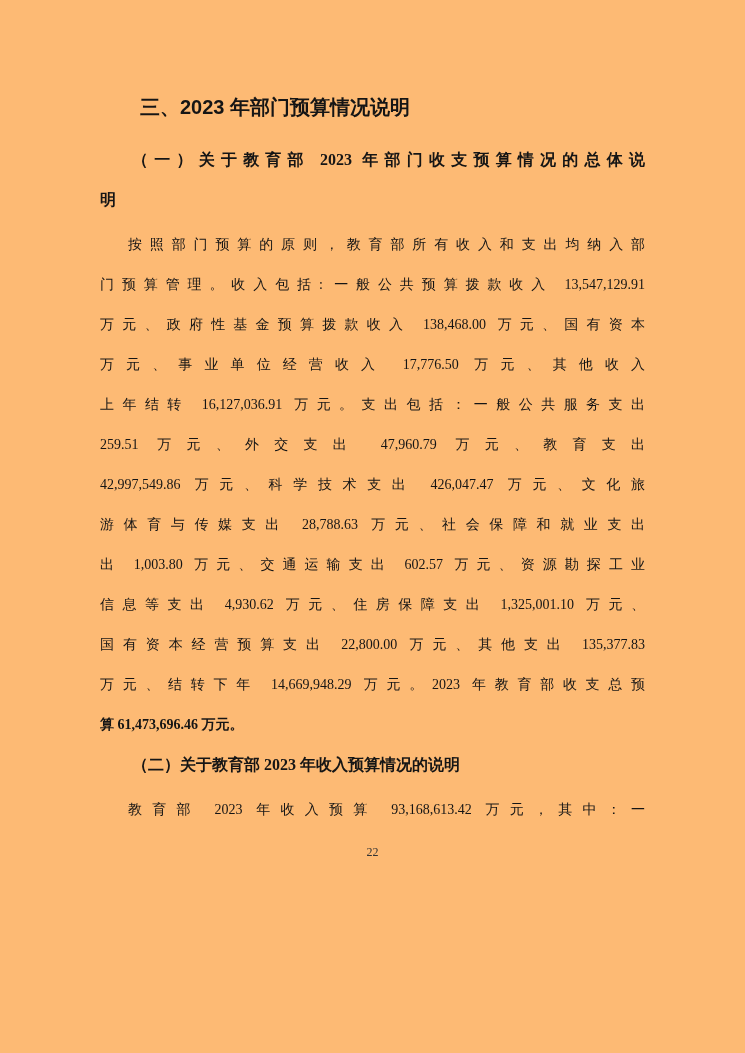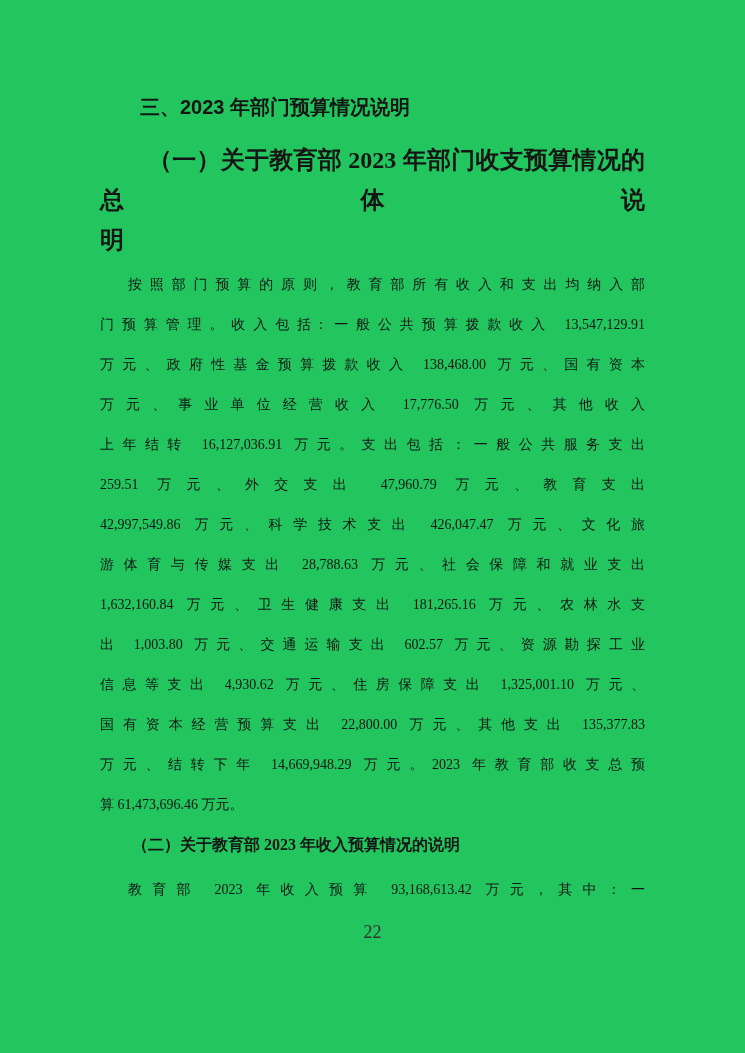--- a/index.html
+++ b/index.html
@@ -12,37 +12,37 @@
     background: #ffffff;
     color: #151515;
     font-family: "Liberation Serif", "DejaVu Serif", serif;
     overflow: hidden;
   }
   .page {
     box-sizing: border-box;
     width: 745px;
     height: 1053px;
     padding: 87px 100px 0 100px;
-    background: #22c55e;
+    background: #fdba74;
   }
   .h1 {
     margin: 0;
     font-family: "Liberation Sans", "DejaVu Sans", sans-serif;
     font-weight: 700;
     font-size: 20px;
     line-height: 40px;
     text-indent: 2em;
     white-space: nowrap;
   }
   .h2wrap {
     margin-top: 13px;
   }
   .hline {
     font-weight: 700;
-    font-size: 24px;
+    font-size: 16px;
     line-height: 40px;
   }
   .h3 {
     margin: 0;
     font-weight: 700;
     font-size: 16px;
     line-height: 40px;
     text-indent: 2em;
   }
   .para {
@@ -53,28 +53,29 @@
     line-height: 40px;
     text-align: justify;
     text-align-last: justify;
   }
   .jboth {
     text-align: justify;
     text-align-last: justify;
   }
   .lastline {
     text-align-last: left;
+    font-weight: bold;
   }
   .indent {
     text-indent: 2em;
   }
   .footer {
     margin-top: 12px;
     text-align: center;
-    font-size: 18px;
+    font-size: 12px;
     line-height: 20px;
     color: #333333;
   }
 </style>
 </head>
 <body>
 
 <div class="page">
 
   <h1 class="h1">三、2023 年部门预算情况说明</h1>
@@ -86,21 +87,20 @@
 
   <div class="para">
     <div class="pline indent">按照部门预算的原则，教育部所有收入和支出均纳入部</div>
     <div class="pline">门预算管理。收入包括: 一般公共预算拨款收入 13,547,129.91</div>
     <div class="pline">万元、政府性基金预算拨款收入 138,468.00 万元、国有资本</div>
     <div class="pline">万元、事业单位经营收入 17,776.50 万元、其他收入</div>
     <div class="pline">上年结转 16,127,036.91 万元。支出包括：一般公共服务支出</div>
     <div class="pline">259.51 万元、外交支出 47,960.79 万元、教育支出</div>
     <div class="pline">42,997,549.86 万元、科学技术支出 426,047.47 万元、文化旅</div>
     <div class="pline">游体育与传媒支出 28,788.63 万元、社会保障和就业支出</div>
-    <div class="pline">1,632,160.84 万元、卫生健康支出 181,265.16 万元、农林水支</div>
     <div class="pline">出 1,003.80 万元、交通运输支出 602.57 万元、资源勘探工业</div>
     <div class="pline">信息等支出 4,930.62 万元、住房保障支出 1,325,001.10 万元、</div>
     <div class="pline">国有资本经营预算支出 22,800.00 万元、其他支出 135,377.83</div>
     <div class="pline">万元、结转下年 14,669,948.29 万元。2023 年教育部收支总预</div>
     <div class="pline lastline">算 61,473,696.46 万元。</div>
   </div>
 
   <h2 class="h3">（二）关于教育部 2023 年收入预算情况的说明</h2>
 
   <div class="para">

